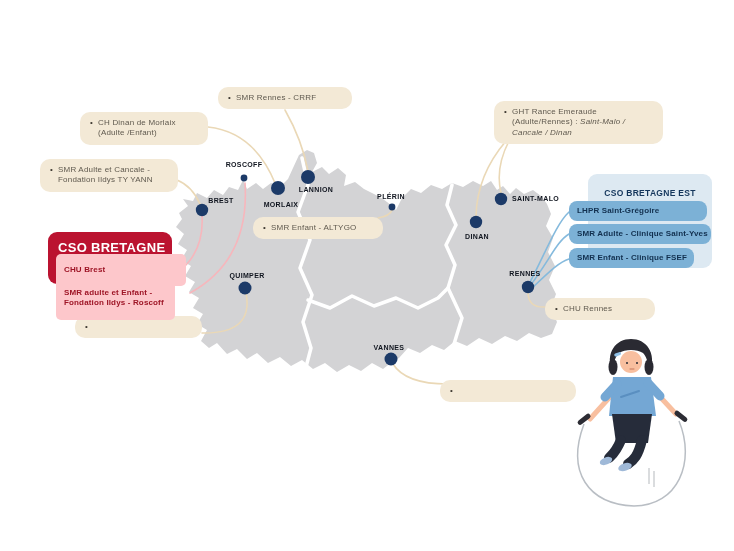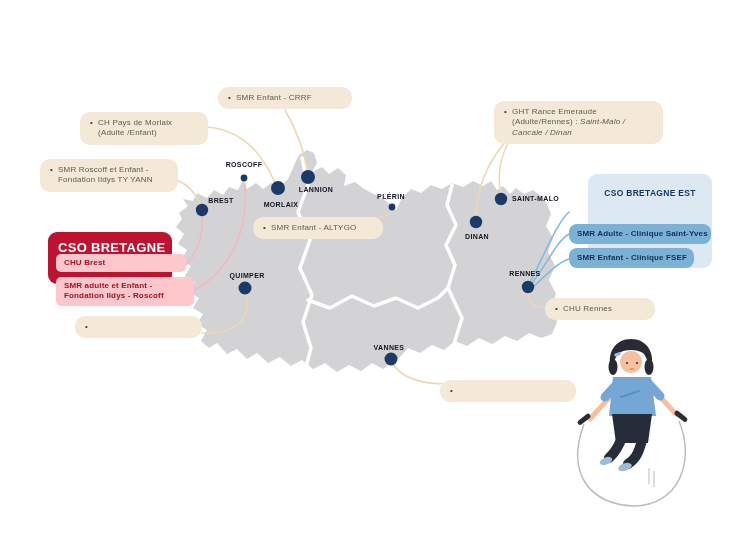--- a/index.html
+++ b/index.html
@@ -27,21 +27,21 @@
   .ctr{transform:translateX(-50%);}
 
   
   #panel-ouest{position:absolute;left:48px;top:232px;width:124px;height:52px;
     background:#bb1330;border-radius:9px;z-index:2;}
   #panel-ouest .hdr{color:#ffffff;font-size:13px;font-weight:bold;letter-spacing:.3px;
     padding:8px 0 0 10px;}
   .pill-pink{
     position:absolute;z-index:3;background:#fdc7cb;border-radius:5px;
     color:#9e1526;font-size:8px;font-weight:bold;line-height:1.3;letter-spacing:.15px;
-    padding:4px 8px;box-sizing:border-box;
+    padding:11px 8px;box-sizing:border-box;
   }
 
   
   #panel-est{position:absolute;left:588px;top:174px;width:124px;height:94px;
     background:#dde9f2;border-radius:9px;z-index:2;}
   #panel-est .hdr{color:#14365c;font-size:8.5px;font-weight:bold;letter-spacing:.3px;
     text-align:center;padding-top:14px;}
   .pill-blue{
     position:absolute;z-index:3;background:#7cb1d6;border-radius:8px;
     color:#12304f;font-size:8px;font-weight:bold;line-height:1.2;letter-spacing:.15px;
@@ -142,31 +142,31 @@
       <ellipse cx="649" cy="367" rx="4.5" ry="8" fill="#2a2a32"></ellipse>
       <rect x="614" y="353" width="7" height="3" rx="1.5" fill="#8fc1e8" transform="rotate(-20 617 354)"></rect>
       <circle cx="627" cy="363" r="1" fill="#2a2a32"></circle>
       <circle cx="637" cy="363" r="1" fill="#2a2a32"></circle>
       <path d="M630,369 L634,369" stroke="#c4765a" stroke-width="1" stroke-linecap="round"></path>
     </g>
   </svg>
 
   <div class="callout" style="left:218px;top:87px;width:134px;">
     <span class="bullet">•</span>
-    <span>SMR Enfant - CRRF</span>
+    <span>SMR Rennes - CRRF</span>
   </div>
 
   <div class="callout" style="left:80px;top:112px;width:128px;">
     <span class="bullet">•</span>
-    <span>CH Pays de Morlaix (Adulte /Enfant)</span>
+    <span>CH Dinan de Morlaix (Adulte /Enfant)</span>
   </div>
 
   <div class="callout" style="left:40px;top:159px;width:138px;">
     <span class="bullet">•</span>
-    <span>SMR Roscoff et Enfant - Fondation Ildys TY YANN</span>
+    <span>SMR Adulte et Cancale - Fondation Ildys TY YANN</span>
   </div>
 
   <div class="callout" style="left:253px;top:217px;width:130px;">
     <span class="bullet">•</span>
     <span>SMR Enfant - ALTYGO</span>
   </div>
 
   <div class="callout" style="left:75px;top:316px;width:127px;">
     <span class="bullet">•</span>
   </div>
@@ -182,25 +182,26 @@
   </div>
 
   <div class="callout" style="left:440px;top:380px;width:136px;">
     <span class="bullet">•</span>
   </div>
 
   <div id="panel-ouest">
     <div class="hdr">CSO BRETAGNE OUEST</div>
   </div>
   <div class="pill-pink" style="left:56px;top:254px;width:130px;">CHU Brest</div>
-  <div class="pill-pink" style="left:56px;top:277px;width:138px;">SMR adulte et Enfant - Fondation Ildys - Roscoff</div>
+  <div class="pill-pink" style="left:56px;top:277px;width:119px;">SMR adulte et Enfant - Fondation Ildys - Roscoff</div>
 
   <div id="panel-est">
     <div class="hdr">CSO BRETAGNE EST</div>
   </div>
+  <div class="pill-blue" style="left:569px;top:201px;width:138px;">LHPR Saint-Grégoire</div>
   <div class="pill-blue" style="left:569px;top:224px;width:142px;">SMR Adulte - Clinique Saint-Yves</div>
   <div class="pill-blue" style="left:569px;top:248px;width:125px;">SMR Enfant - Clinique FSEF</div>
 
   <div class="city-label ctr" style="left:244px;top:161px;">ROSCOFF</div>
   <div class="city-label ctr" style="left:221px;top:197px;">BREST</div>
   <div class="city-label ctr" style="left:281px;top:201px;">MORLAIX</div>
   <div class="city-label ctr" style="left:316px;top:186px;">LANNION</div>
   <div class="city-label ctr" style="left:391px;top:193px;">PLÉRIN</div>
   <div class="city-label" style="left:512px;top:195px;">SAINT-MALO</div>
   <div class="city-label ctr" style="left:477px;top:233px;">DINAN</div>

